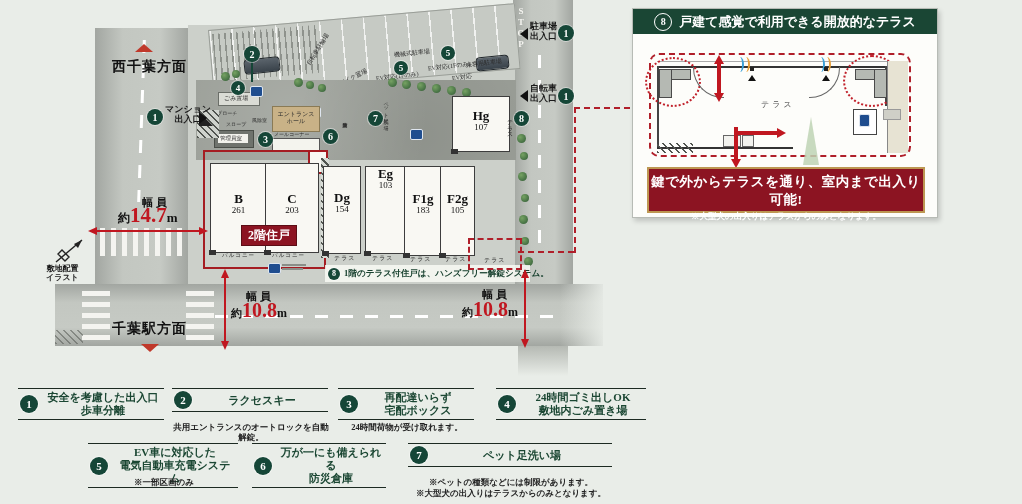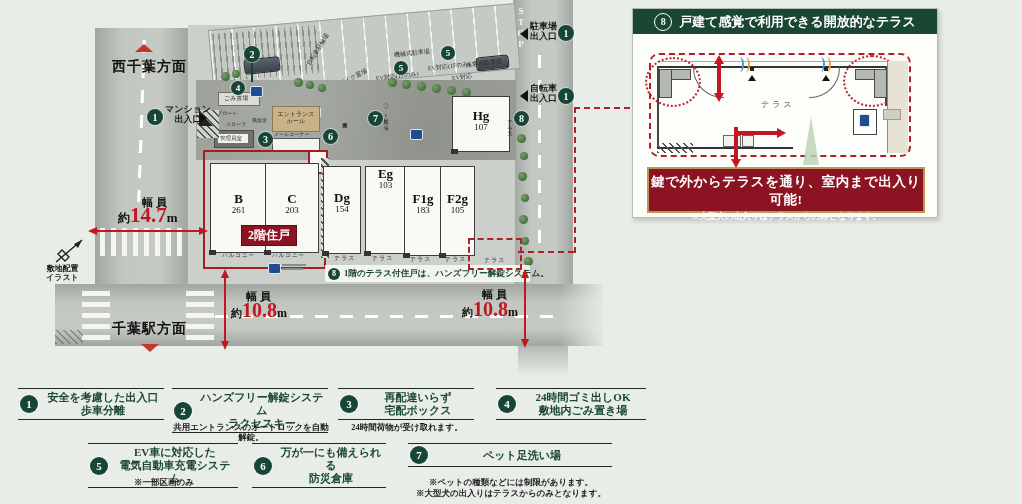--- a/index.html
+++ b/index.html
@@ -339,21 +339,20 @@
     <div class="gb" style="width:18px;height:18px;font-size:11px;flex:0 0 auto;">1</div>
     <div class="ltitle">
       <div>安全を考慮した出入口</div>
       <div>歩車分離</div>
     </div>
   </div>
 
   <div class="litem" style="left:172px;top:388px;width:152px;">
     <div class="gb" style="width:18px;height:18px;font-size:11px;flex:0 0 auto;">2</div>
     <div class="ltitle">
-      <div>ハンズフリー解錠システム</div>
       <div>ラクセスキー</div>
     </div>
   </div>
   <div class="abs lnote" style="left:172px;top:422px;width:158px;">共用エントランスのオートロックを自動解錠。</div>
 
   <div class="litem" style="left:338px;top:388px;width:132px;">
     <div class="gb" style="width:18px;height:18px;font-size:11px;flex:0 0 auto;">3</div>
     <div class="ltitle">
       <div>再配達いらず</div>
       <div>宅配ボックス</div>

